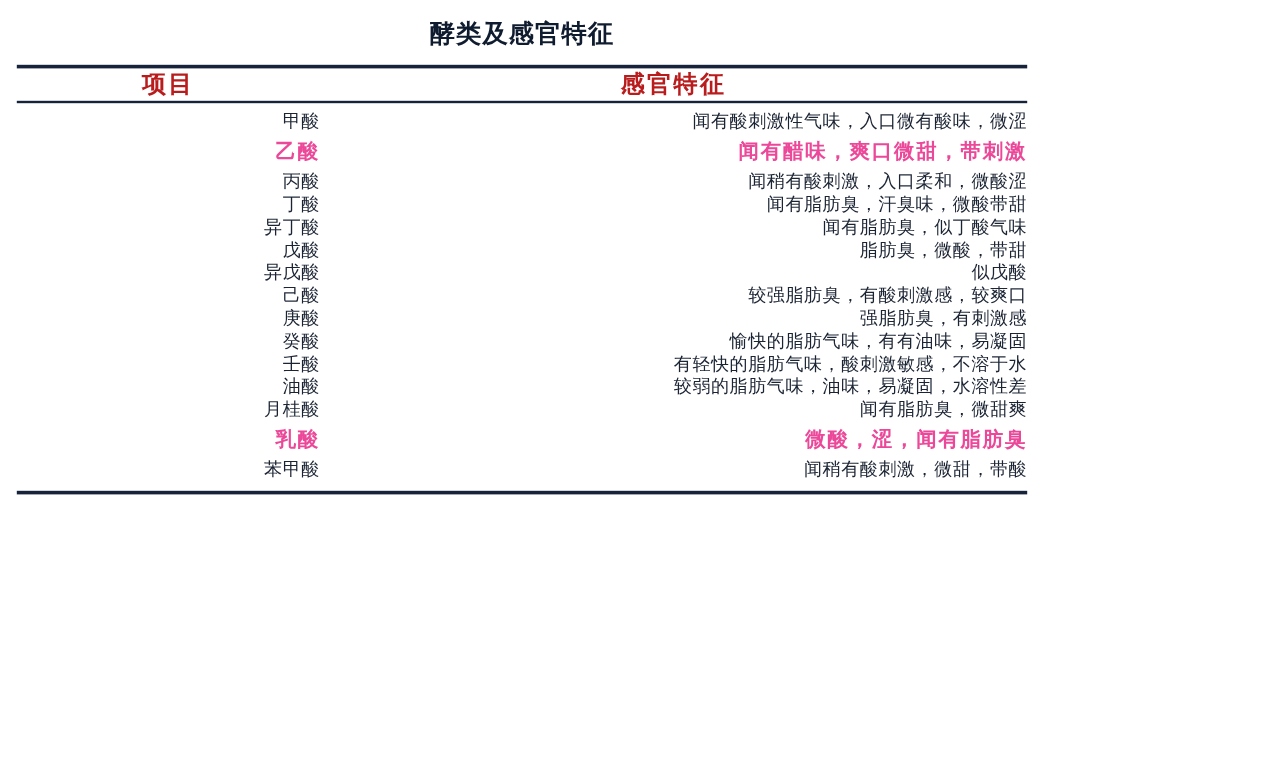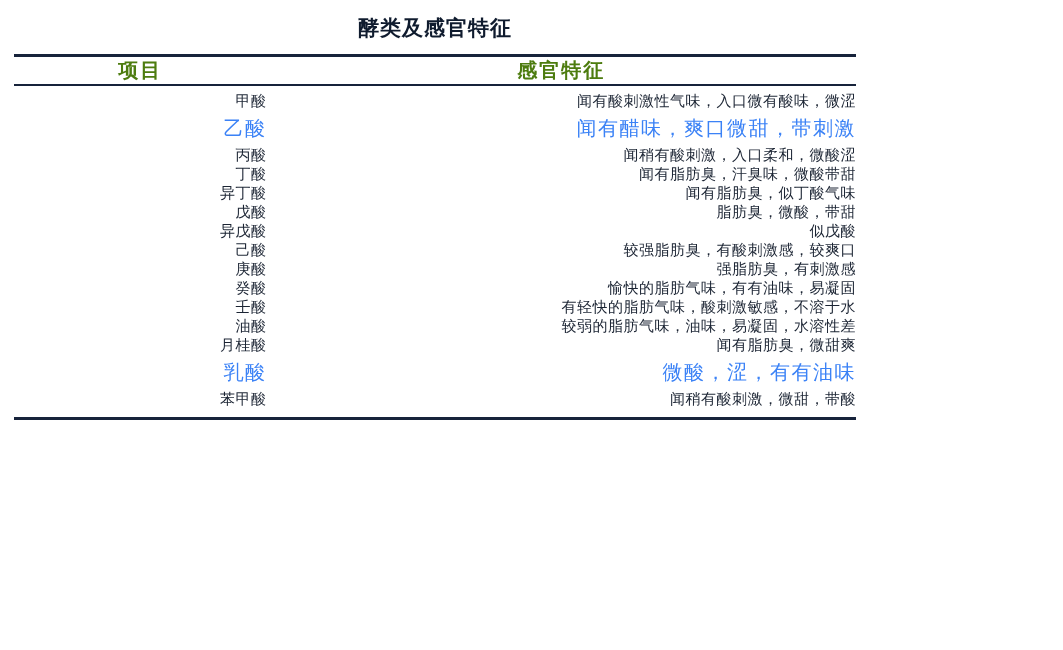--- a/index.html
+++ b/index.html
@@ -52,35 +52,35 @@
   table.main-table td {
     border: none;
     padding: 0;
   }
   col.col-item { width: 30%; }
   col.col-feature { width: 70%; }
   .header-row th {
     text-align: center;
     font-size: 20px;
     font-weight: bold;
-    color: #4d7c0f;
+    color: #b91c1c;
     letter-spacing: 2px;
     padding: 12px 0 12px 0;
   }
   .data-row td {
     text-align: right;
     font-size: 15px;
     color: #1b2433;
     padding: 5.5px 0;
     letter-spacing: 0.5px;
   }
   .data-row.emph td {
-    font-size: 20px;
-    font-weight: normal;
-    color: #3b82f6;
+    font-size: 17px;
+    font-weight: bold;
+    color: #ec4899;
     letter-spacing: 1.5px;
     padding: 4px 0;
   }
   .spacer-top { height: 6px; }
 </style>
 </head>
 <body>
 
 <div class="page">
 
@@ -158,21 +158,21 @@
       <tr class="data-row">
         <td>油酸</td>
         <td>较弱的脂肪气味，油味，易凝固，水溶性差</td>
       </tr>
       <tr class="data-row">
         <td>月桂酸</td>
         <td>闻有脂肪臭，微甜爽</td>
       </tr>
       <tr class="data-row emph">
         <td>乳酸</td>
-        <td>微酸，涩，有有油味</td>
+        <td>微酸，涩，闻有脂肪臭</td>
       </tr>
       <tr class="data-row">
         <td>苯甲酸</td>
         <td>闻稍有酸刺激，微甜，带酸</td>
       </tr>
     </tbody>
   </table>
 
   <div class="rule-bottom"></div>
 

